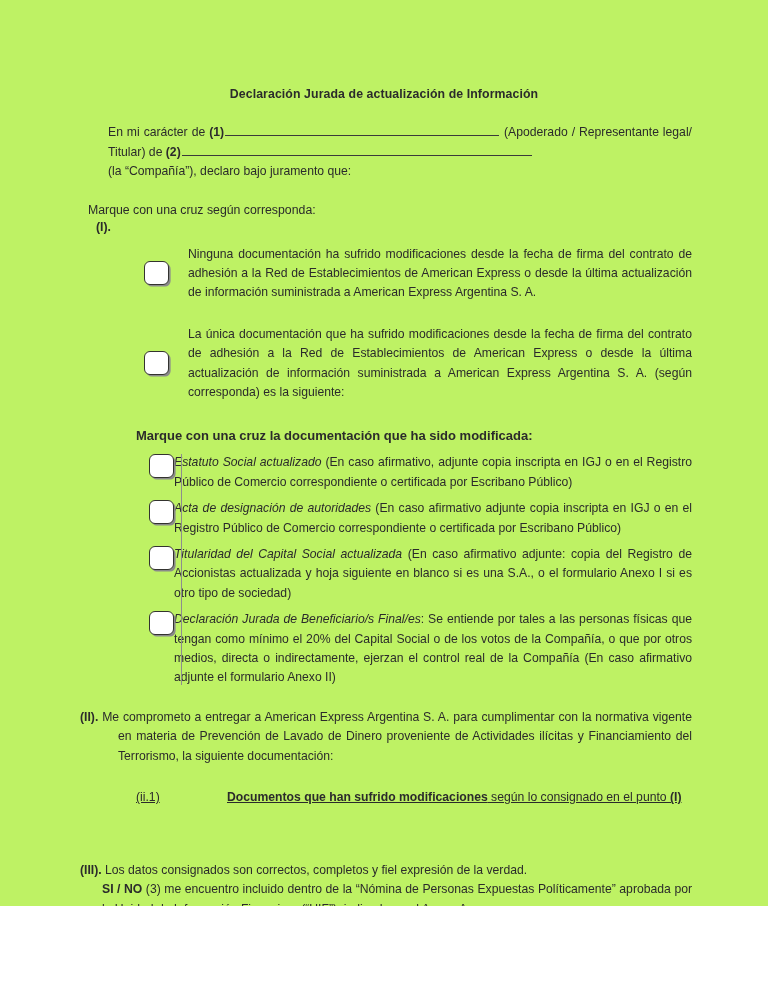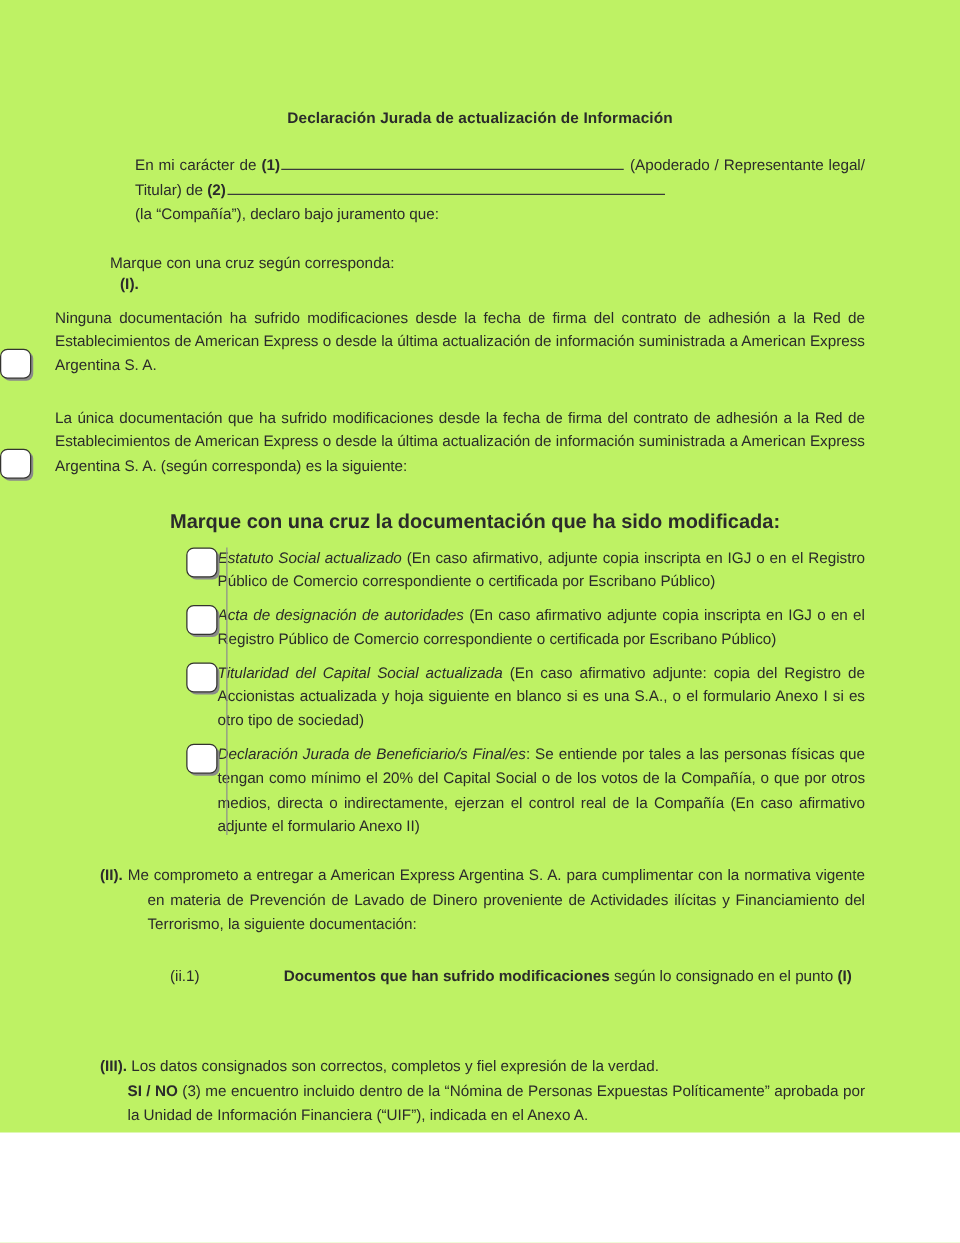--- a/index.html
+++ b/index.html
@@ -62,21 +62,22 @@
   .roman-i {
     margin: 0;
     padding: 3px 0 0 96px;
     font-size: 12.3px;
     font-weight: bold;
   }
 
   
   .cb-row {
     display: flex;
-    align-items: flex-end;
+    align-items: center;
+    padding-left: 144px;
     padding-right: 76px;
     margin-top: 9px;
   }
   .cb-row .cb-text {
     flex: 1;
     font-size: 12.2px;
     line-height: 19.4px;
     text-align: justify;
     text-justify: inter-word;
     padding-left: 19px;
@@ -93,21 +94,21 @@
     background: #ffffff;
     box-sizing: border-box;
     box-shadow: 2px 2px 0 -0.4px #8a8a8a;
     margin-top: 1px;
   }
 
   
   .submark {
     margin: 0;
     padding: 26px 0 0 136px;
-    font-size: 16px;
+    font-size: 13px;
     font-weight: bold;
   }
 
   .doclist {
     position: relative;
     margin-top: 9px;
     padding-left: 149px;
     padding-right: 76px;
   }
   .doclist .rule {
@@ -146,20 +147,21 @@
     text-indent: 0;
   }
   .sec-ii .hang {
     display: block;
     padding-left: 38px;
     text-indent: -38px;
   }
 
   .subitems {
     padding: 22px 68px 0 136px;
+    text-decoration: underline;
   }
   .subitem {
     display: flex;
     font-size: 12.2px;
     line-height: 19.4px;
     margin-bottom: 1px;
   }
   .subitem .tag {
     flex: 0 0 62px;
   }

